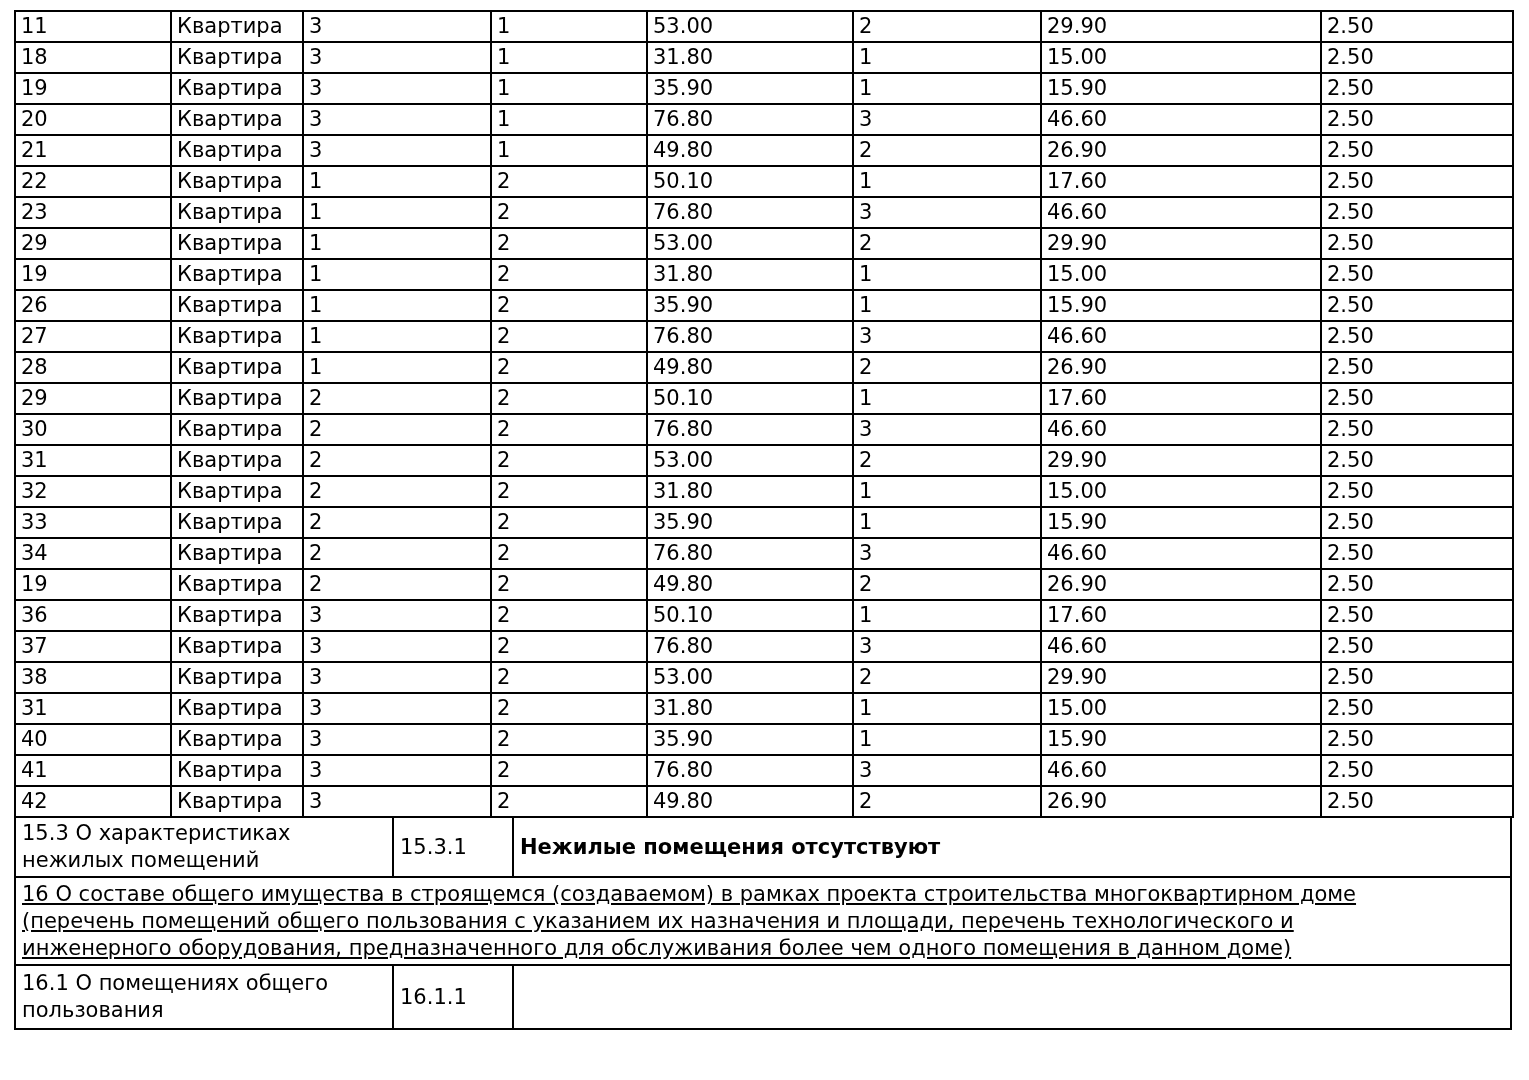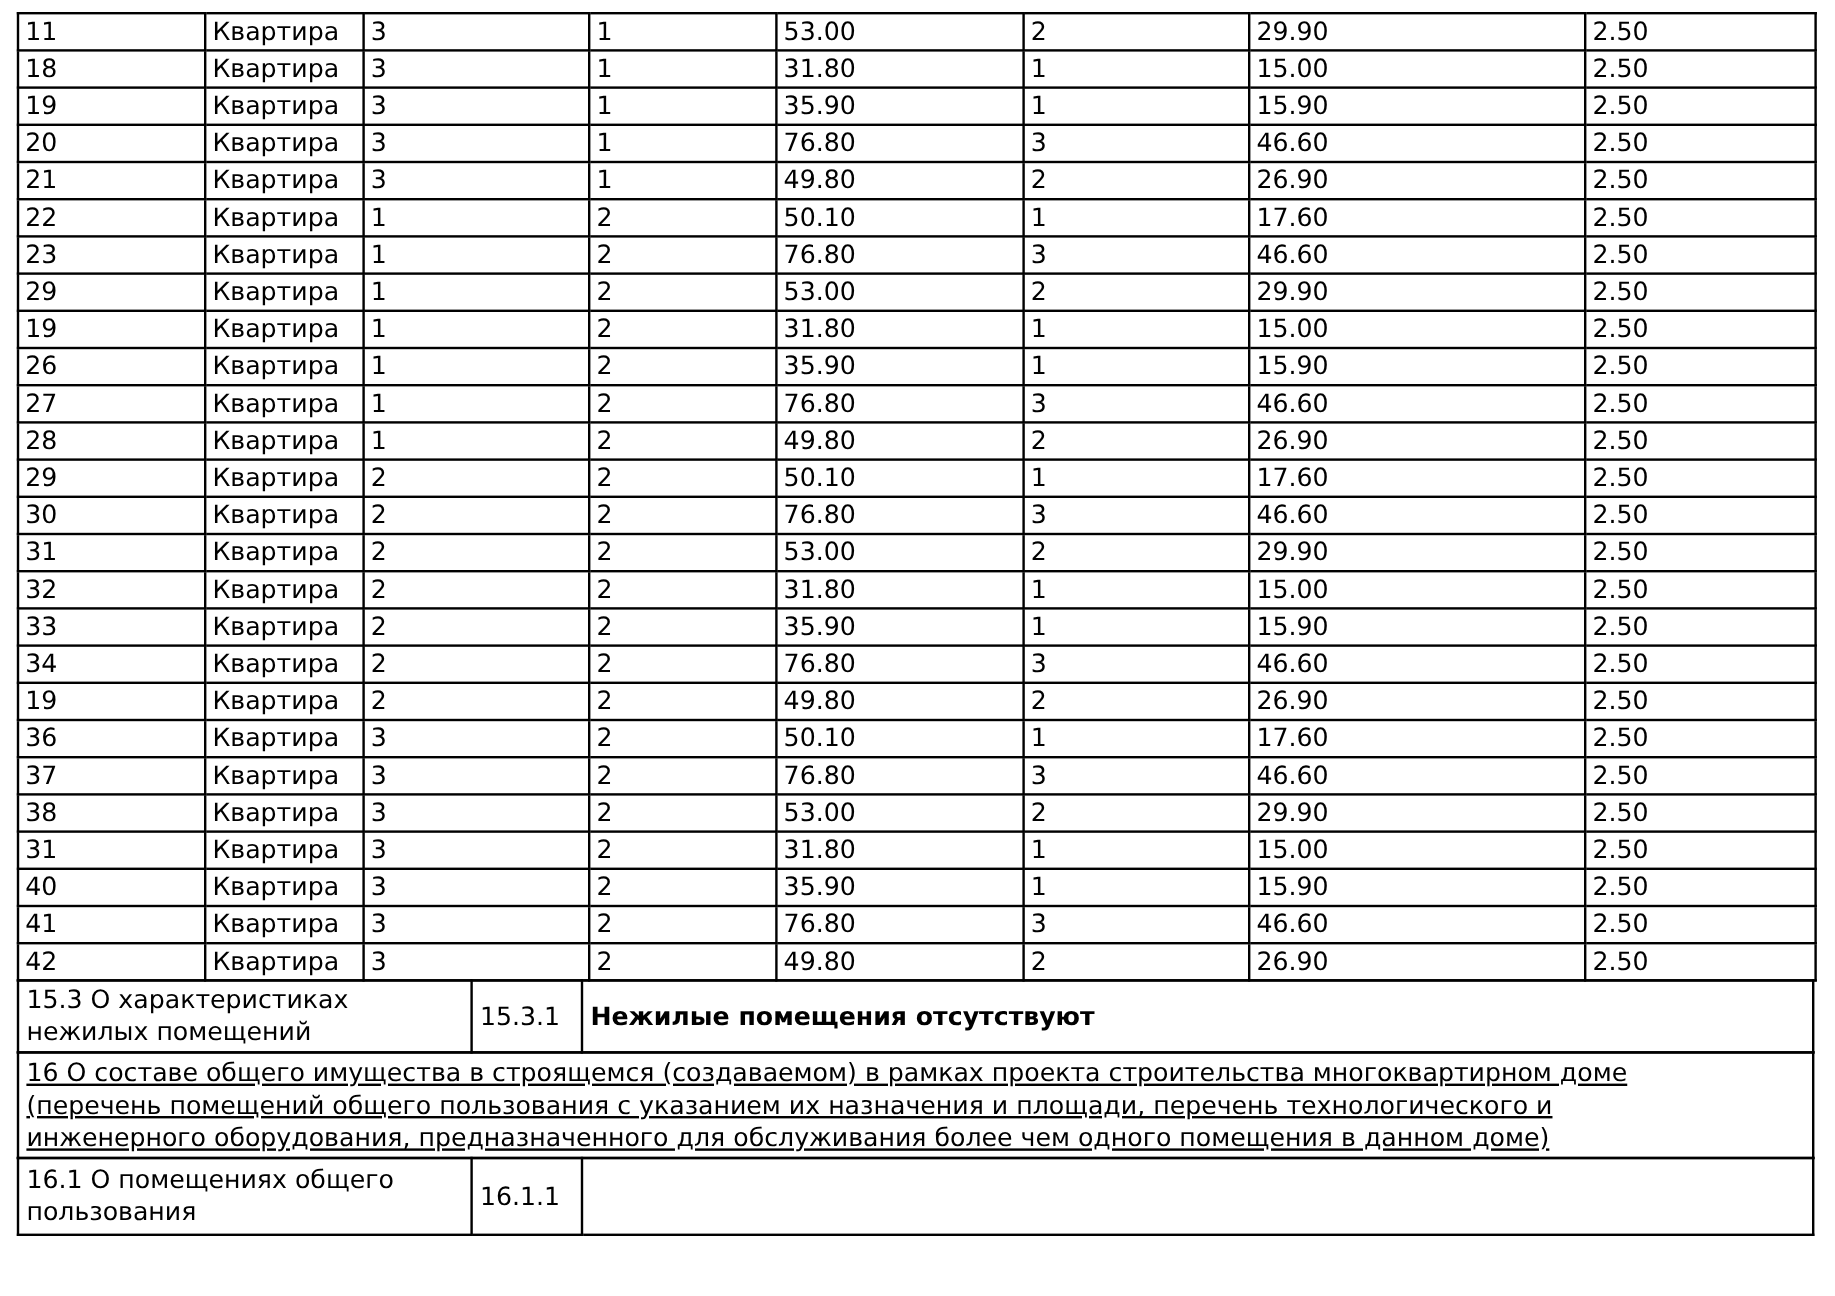--- a/index.html
+++ b/index.html
@@ -39,21 +39,21 @@
     display: table-cell;
     border: 2px solid #000;
     padding: 2px 6px;
     vertical-align: middle;
     line-height: 27px;
   }
   .row-153 .cell { height: 58px; }
   .row-16  .cell { height: 85px; vertical-align: top; padding-top: 3px; text-decoration: underline; }
   .row-161 .cell { height: 64px; }
   .cell.label { width: 378px; }
-  .cell.code  { width: 92px; }
+  .cell.code  { width: 120px; }
   .cell.value { }
   .bold { font-weight: bold; margin-left: 27px; }
   .wrap-limit { display: block; max-width: 1340px; }
 </style>
 </head>
 <body>
 
 <div class="doc">
 
   <table class="apt">

